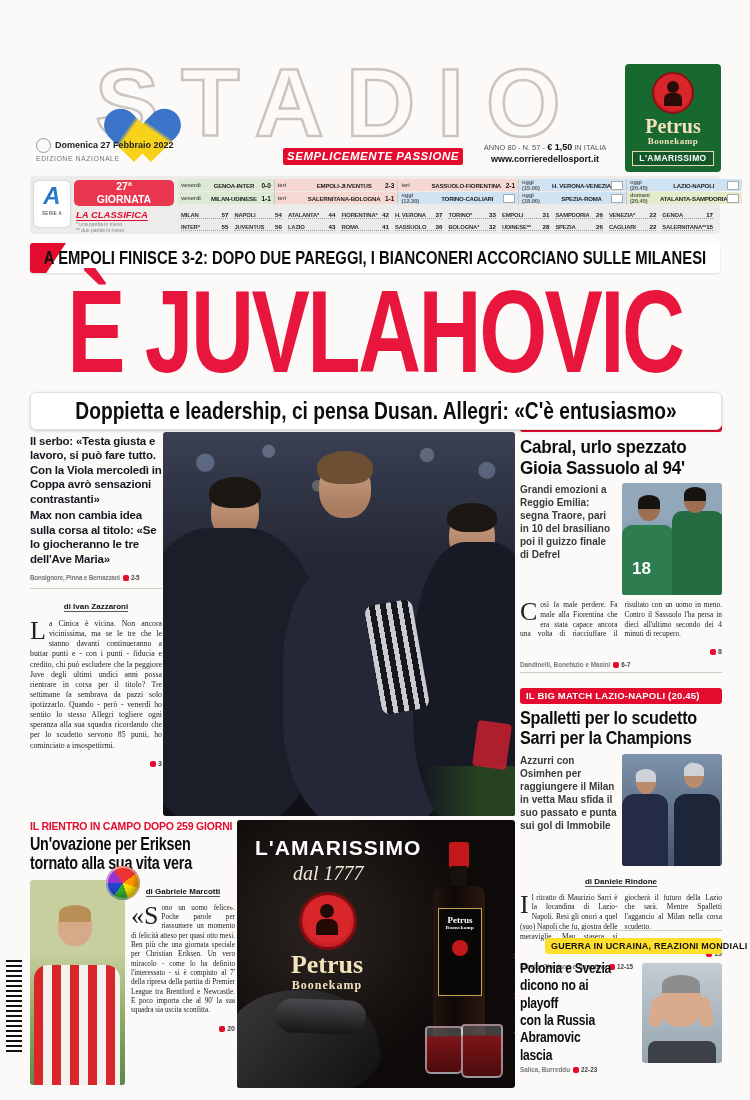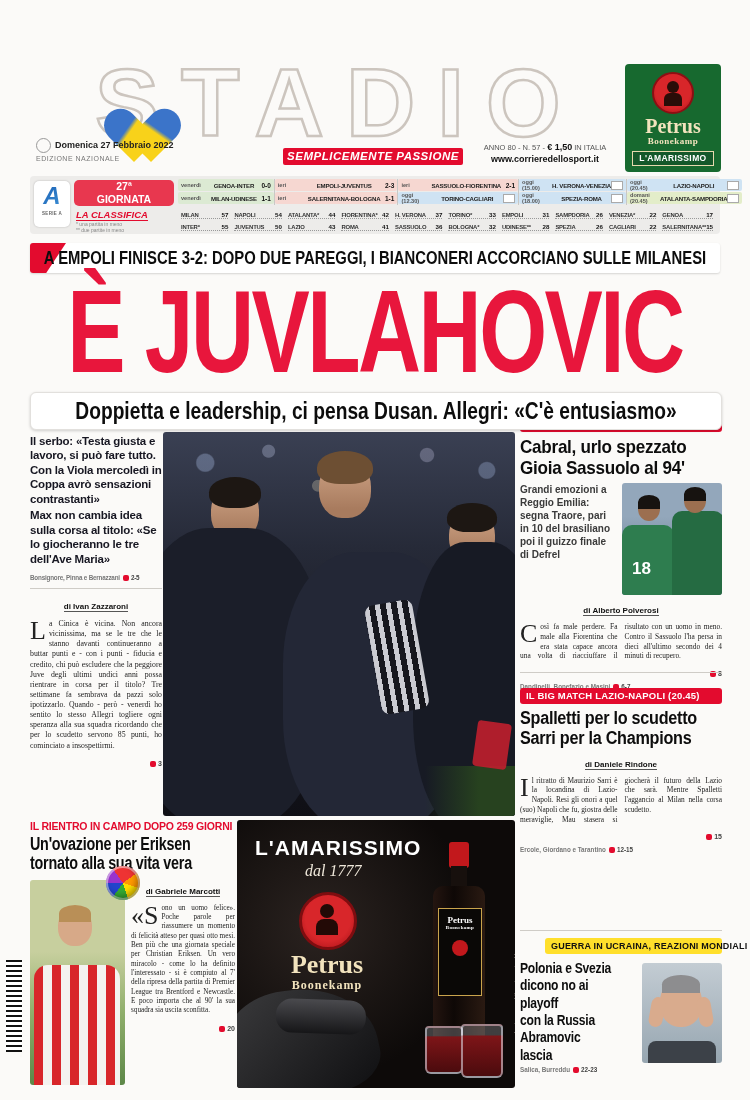--- a/index.html
+++ b/index.html
@@ -113,21 +113,21 @@
   
   .erk-label{color:#e30b2e;font-weight:800;font-size:10.5px;letter-spacing:-.2px;white-space:nowrap;}
   .ph-erk{background:linear-gradient(180deg,#c7cf9e 0 35%,#8fae6b 65%,#5d8748 100%);}
   .ph-erk .torso{position:absolute;bottom:0;left:4px;width:86px;height:120px;border-radius:14px 14px 0 0;background:repeating-linear-gradient(90deg,#d8262a 0 9px,#f4f2ef 9px 18px);}
   .ph-erk .ehead{position:absolute;left:28px;top:28px;width:34px;height:38px;border-radius:46%;background:#d7a988;}
   .ph-erk .ehead:before{content:"";position:absolute;inset:-3px 1px 62% 1px;border-radius:50% 50% 0 0;background:#b98f57;}
   .ball{position:absolute;width:34px;height:34px;border-radius:50%;background:conic-gradient(#e33 0 15%,#f90 15% 30%,#fd0 30% 45%,#3a3 45% 60%,#24c 60% 75%,#93c 75% 90%,#e33 90% 100%);box-shadow:inset -3px -4px 6px rgba(0,0,0,.35),inset 0 0 0 2px rgba(255,255,255,.5);}
   
   .ad{left:237px;top:820px;width:278px;height:268px;background:radial-gradient(circle at 30% 40%,#2b2320 0%,#0d0a09 60%);border-radius:3px;overflow:hidden;color:#fff;z-index:3;}
   .ad-head{position:absolute;left:18px;top:16px;font-weight:800;font-size:21px;letter-spacing:1px;}
-  .ad-since{position:absolute;left:68px;top:42px;font-family:"Liberation Serif",serif;font-style:italic;font-size:16px;color:#efe8da;}
+  .ad-since{position:absolute;left:56px;top:42px;font-family:"Liberation Serif",serif;font-style:italic;font-size:20px;color:#efe8da;}
   .ad-seal{position:absolute;left:62px;top:72px;width:52px;height:52px;background:radial-gradient(circle at 50% 45%,#d8262a 58%,#a31116 100%);border-radius:50%;border:3px solid #7e0d10;}
   .ad-seal:before{content:"";position:absolute;left:18px;top:9px;width:14px;height:14px;background:#230a06;border-radius:50%;}
   .ad-seal:after{content:"";position:absolute;left:14px;top:24px;width:22px;height:16px;background:#230a06;border-radius:8px 8px 0 0;}
   .ad-brand{position:absolute;left:20px;top:130px;width:140px;text-align:center;font-family:"Liberation Serif",serif;font-weight:700;font-size:26px;color:#f2e3bd;}
   .ad-brand2{position:absolute;left:20px;top:158px;width:140px;text-align:center;font-family:"Liberation Serif",serif;font-weight:700;font-size:12px;color:#f2e3bd;letter-spacing:1px;}
   .gauntlet{position:absolute;left:-10px;bottom:-10px;width:150px;height:110px;background:linear-gradient(145deg,#3a3a3c,#101012);border-radius:40% 60% 30% 30%;transform:rotate(-12deg);}
   .gauntlet:before{content:"";position:absolute;right:6px;top:16px;width:90px;height:34px;background:linear-gradient(180deg,#4a4a4e,#161618);border-radius:16px;transform:rotate(14deg);}
   .bottle{position:absolute;left:196px;top:22px;width:52px;height:200px;}
   .bottle .cap{position:absolute;left:16px;top:0;width:20px;height:26px;background:#c2181c;border-radius:3px;}
   .bottle .neck{position:absolute;left:18px;top:24px;width:16px;height:22px;background:#17100d;}
@@ -399,31 +399,39 @@
     <div class="rrow">
       <div class="rlead" style="flex:1;">Grandi emozioni a Reggio Emilia: segna Traore, pari in 10 del brasiliano poi il guizzo finale di Defrel</div>
       <div class="photo ph-fio" style="width:100px;height:112px;">
         <div class="j1"></div>
           <div class="j2"></div>
           <div class="h1"></div>
           <div class="h2"></div>
         <div class="num">18</div>
       </div>
     </div>
-    <div style="text-align:center;margin-top:4px;"><span class="byline">di Alberto Polverosi</span></div>
     <div class="twocol dropcap" style="margin-top:5px;">Così fa male perdere. Fa male alla Fiorentina che era stata capace ancora una volta di riacciuffare il risultato con un uomo in meno. Contro il Sassuolo l'ha persa in dieci all'ultimo secondo dei 4 minuti di recupero.</div>
     <div class="endpg"><span class="pgdot"></span><span class="pgnum" style="font-size:7px;">8</span></div>
     <div class="foot rfoot"><span>Dandinelli, Bonefazio e Masini</span><span class="pgdot"></span><span class="pgnum">6-7</span></div>
   </div>
   <div class="hr-r" style="top:672px;"></div>
 
   <div class="rsec" style="top:680px;margin-top:8px;">
     <div class="rcol-label">IL BIG MATCH LAZIO-NAPOLI (20.45)</div>
     <div class="rhead" style="font-size:18px;line-height:1.1;margin-top:5px;">Spalletti per lo scudetto
 Sarri per la Champions</div>
+    <div class="rrow">
+      <div class="rlead" style="flex:1;">Azzurri con Osimhen per raggiungere il Milan in vetta Mau sfida il suo passato e punta sui gol di Immobile</div>
+      <div class="photo ph-coach" style="width:100px;height:112px;">
+        <div class="c1"></div>
+          <div class="c2"></div>
+          <div class="g1"></div>
+          <div class="g2"></div>
+      </div>
+    </div>
     <div style="text-align:center;margin-top:4px;"><span class="byline">di Daniele Rindone</span></div>
     <div class="twocol dropcap" style="margin-top:5px;">Il ritratto di Maurizio Sarri è la locandina di Lazio-Napoli. Resi gli onori a quel (suo) Napoli che fu, giostra delle meraviglie, Mau stasera si giocherà il futuro della Lazio che sarà. Mentre Spalletti l'aggancio al Milan nella corsa scudetto.</div>
     <div class="endpg"><span class="pgdot"></span><span class="pgnum" style="font-size:7px;">15</span></div>
     <div class="foot rfoot"><span>Ercole, Giordano e Tarantino</span><span class="pgdot"></span><span class="pgnum">12-15</span></div>
   </div>
   <div class="hr-r" style="top:930px;"></div>
 
   <div class="rsec" style="top:938px;">
     <div class="rcol-label yellow" style="font-size:9px;margin-left:25px;">GUERRA IN UCRAINA, REAZIONI MONDIALI</div>
     <div class="rrow">

